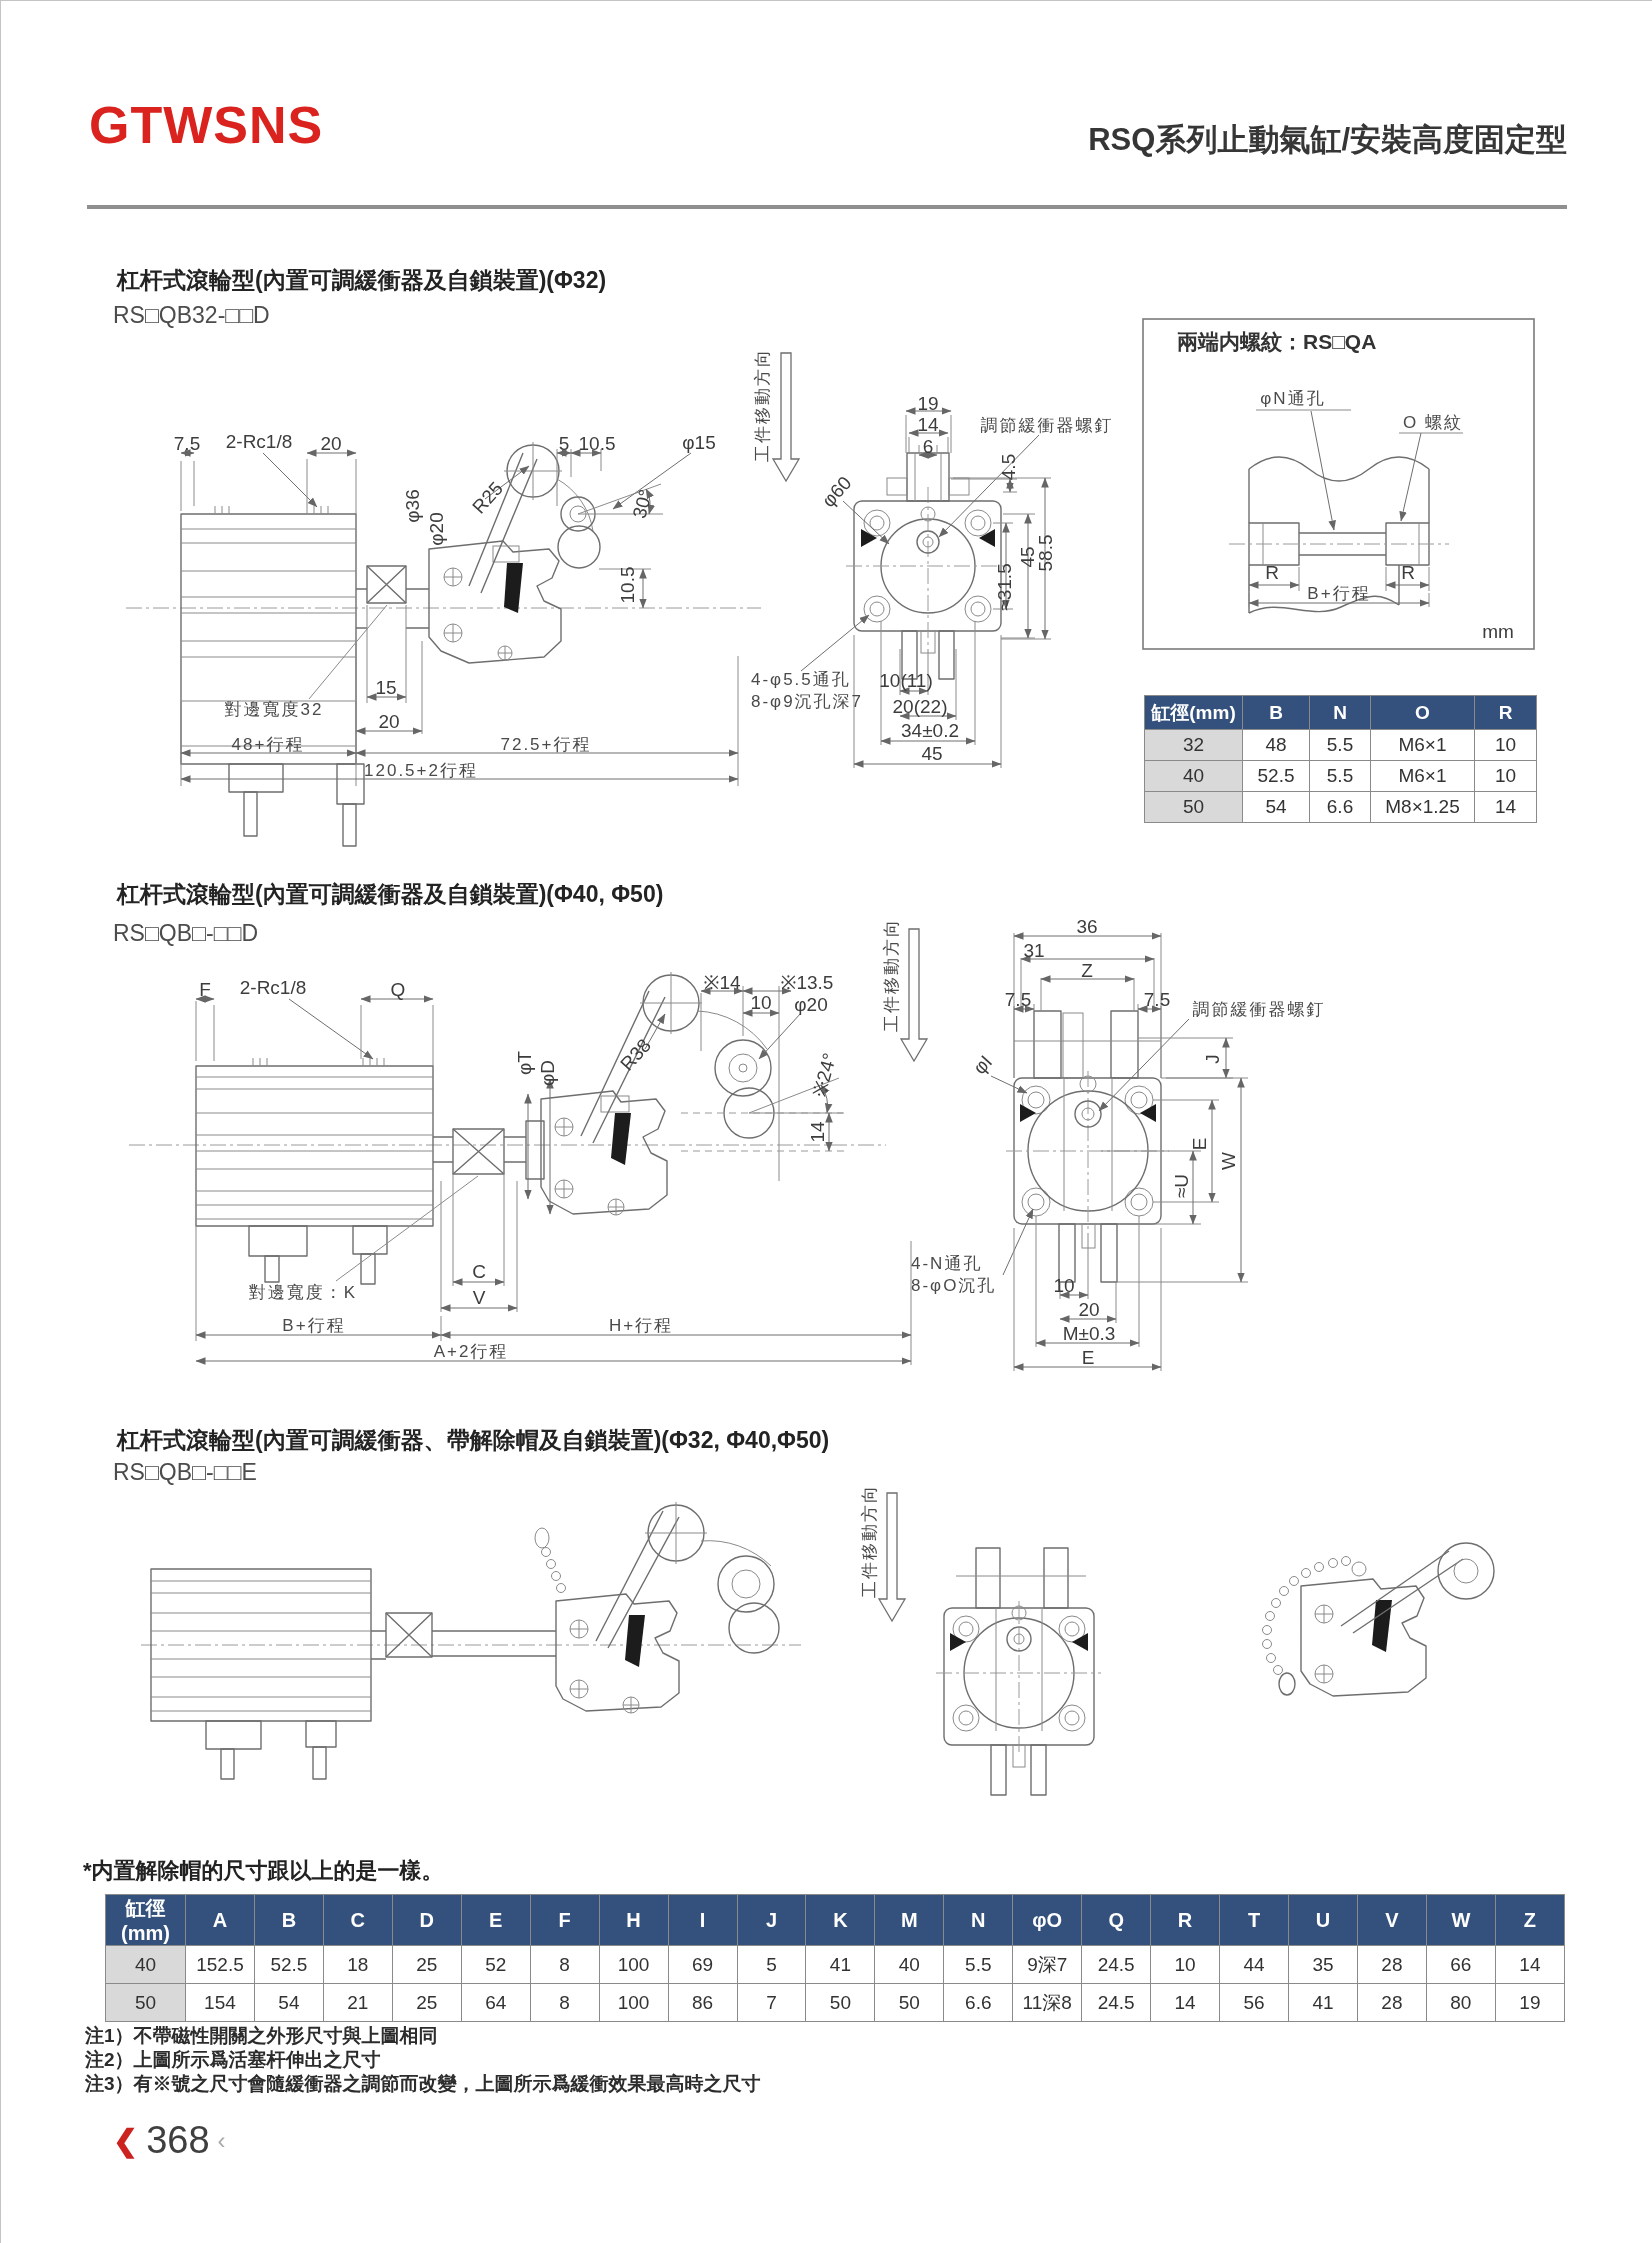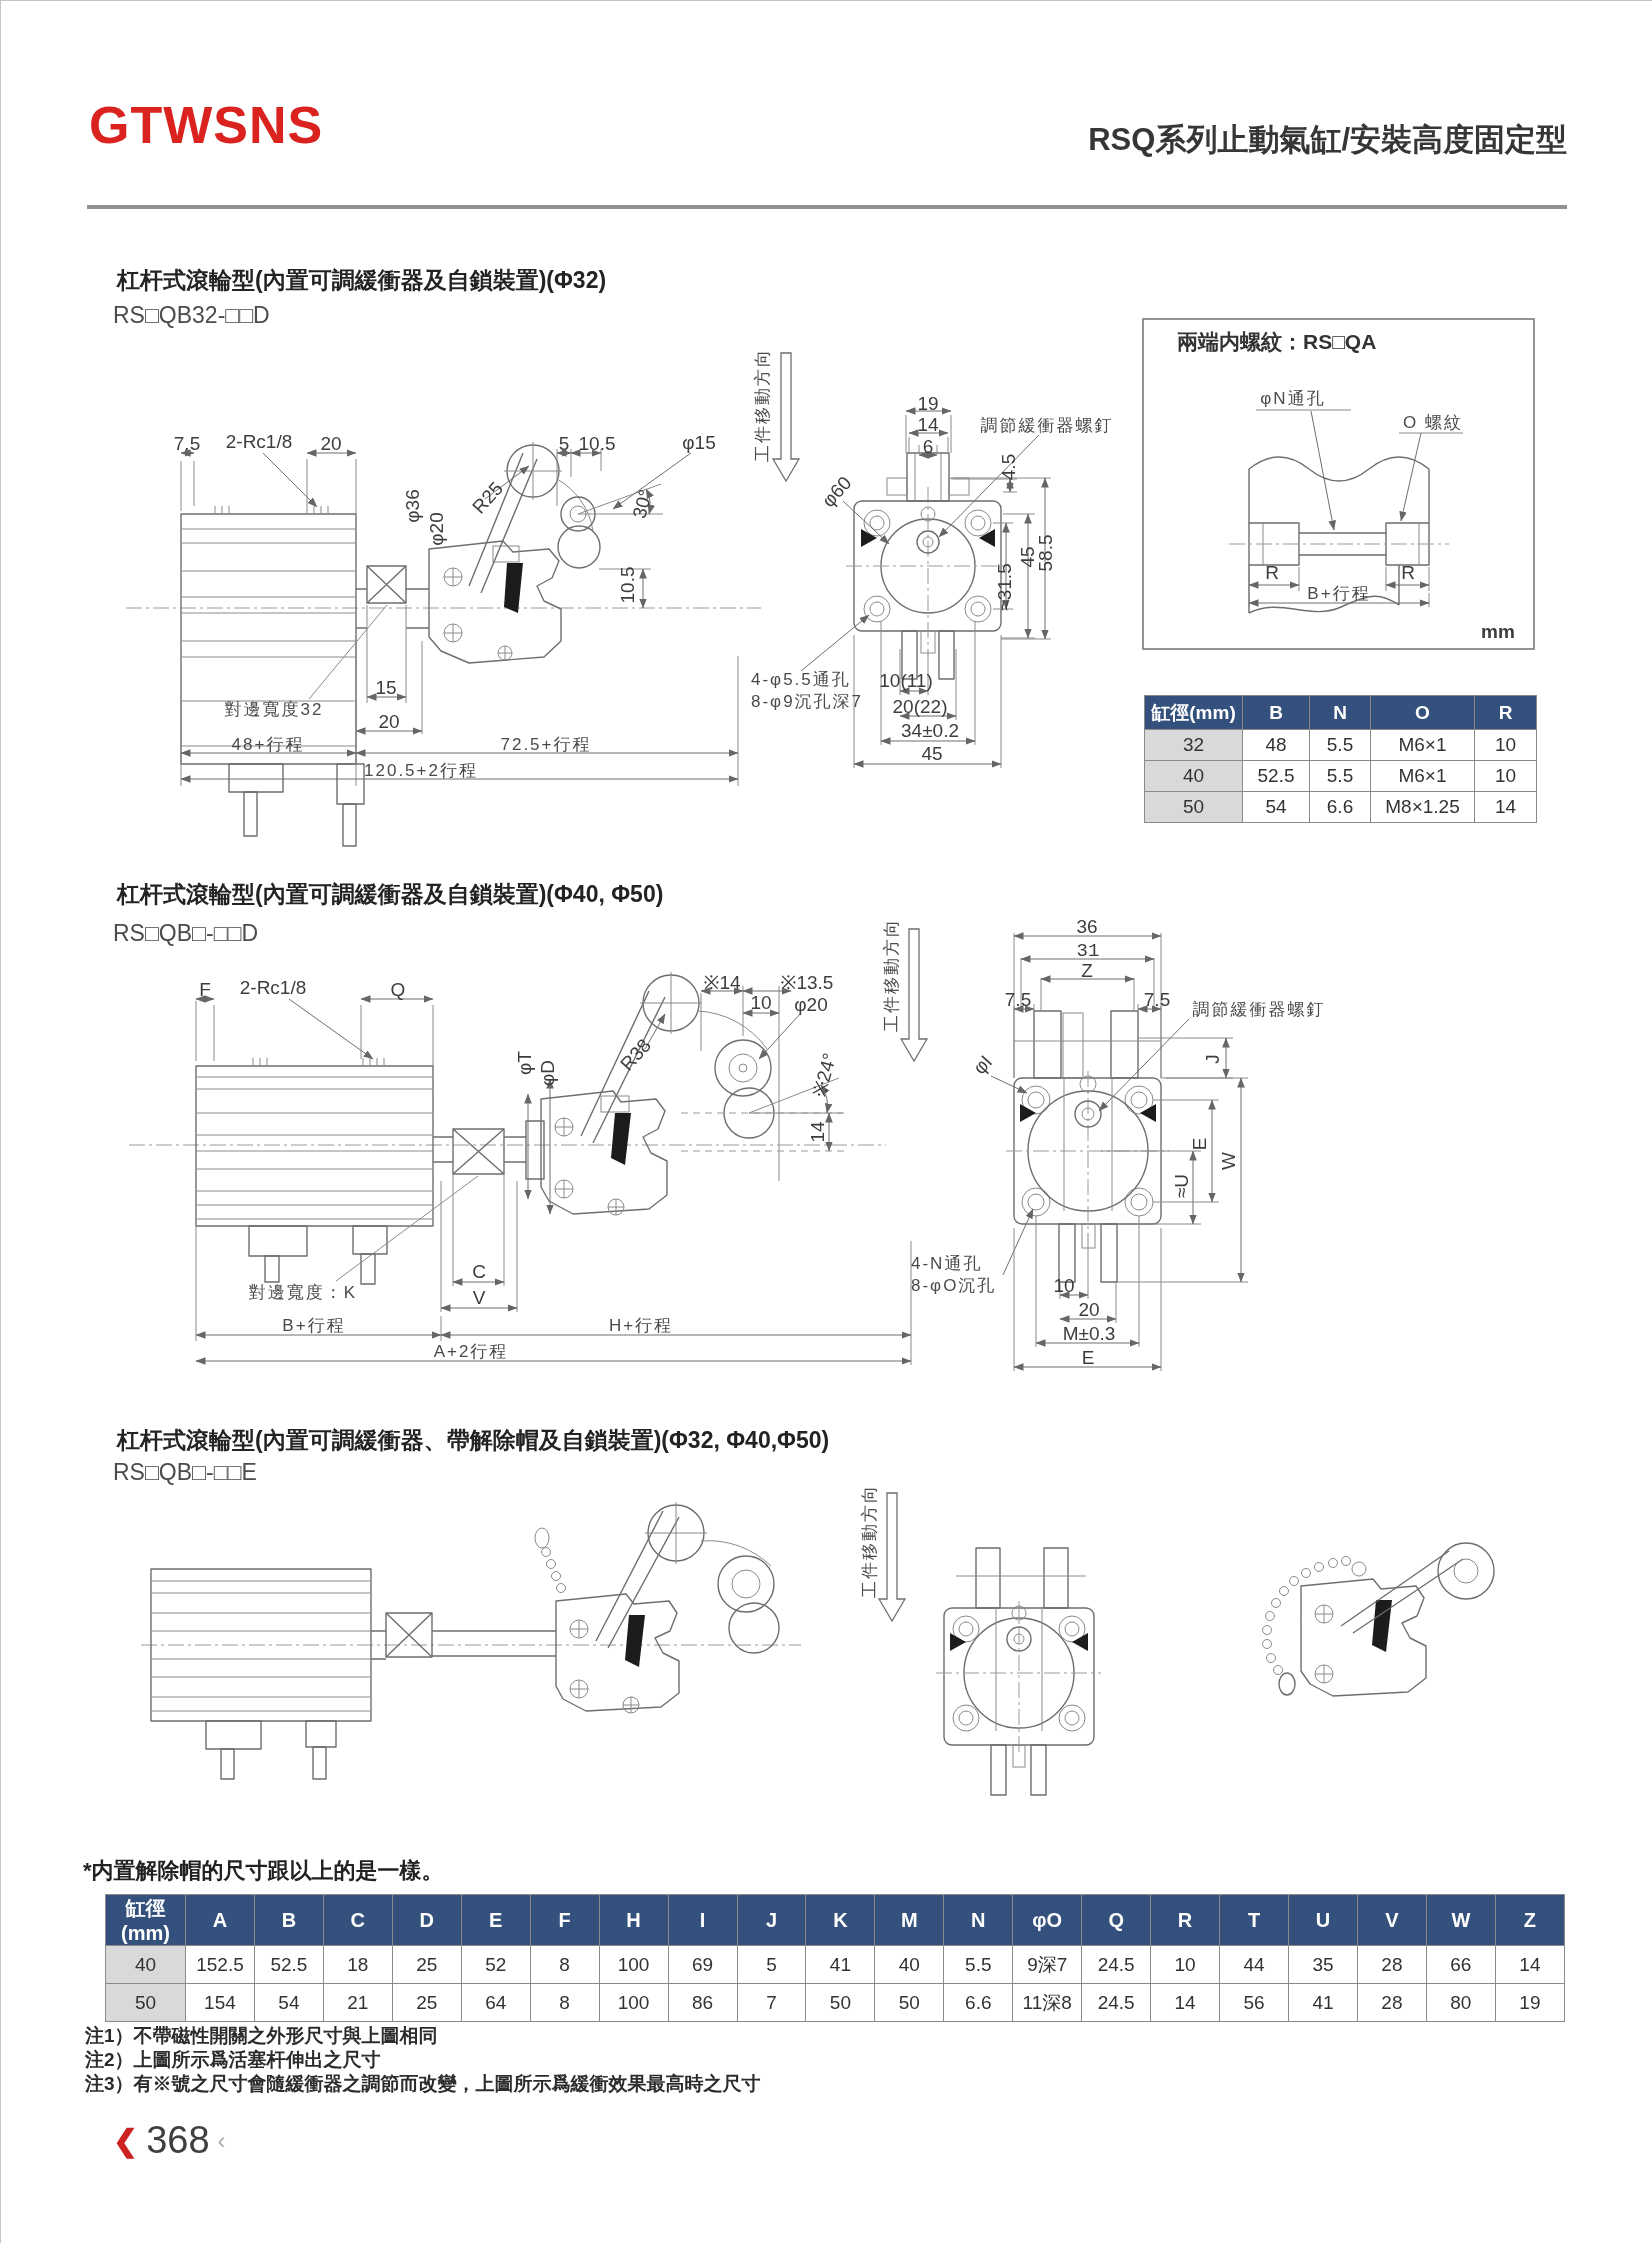--- a/index.html
+++ b/index.html
@@ -445,21 +445,21 @@
   <span class="lbl" style="left:919px;top:706px;">20(22)</span>
   <span class="lbl" style="left:929px;top:730px;">34±0.2</span>
   <span class="lbl" style="left:931px;top:753px;">45</span>
 
   <span class="lbl la boxtitle" style="left:1176px;top:341px;">兩端内螺紋：RS□QA</span>
   <span class="lbl cn" style="left:1292px;top:397px;">φN通孔</span>
   <span class="lbl cn" style="left:1432px;top:421px;">O 螺紋</span>
   <span class="lbl" style="left:1271px;top:572px;">R</span>
   <span class="lbl" style="left:1407px;top:572px;">R</span>
   <span class="lbl cn" style="left:1338px;top:592px;">B+行程</span>
-  <span class="lbl" style="left:1497px;top:631px;font-weight:bold;">mm</span>
+  <span class="lbl" style="left:1497px;top:631px;">mm</span>
 
   <span class="lbl" style="left:204px;top:989px;">F</span>
   <span class="lbl" style="left:272px;top:987px;">2-Rc1/8</span>
   <span class="lbl" style="left:397px;top:989px;">Q</span>
   <span class="lbl v" style="left:524px;top:1062px;">φT</span>
   <span class="lbl v" style="left:547px;top:1072px;">φD</span>
   <span class="lbl" style="left:721px;top:981px;text-align:center;">※14</span>
   <span class="lbl" style="left:806px;top:981px;">※13.5</span>
   <span class="lbl" style="left:760px;top:1002px;">10</span>
   <span class="lbl" style="left:810px;top:1004px;">φ20</span>
@@ -468,21 +468,21 @@
   <span class="lbl v" style="left:817px;top:1131px;">14</span>
   <span class="lbl cn" style="left:302px;top:1291px;">對邊寬度：K</span>
   <span class="lbl" style="left:478px;top:1271px;">C</span>
   <span class="lbl" style="left:478px;top:1297px;">V</span>
   <span class="lbl cn" style="left:313px;top:1324px;">B+行程</span>
   <span class="lbl cn" style="left:640px;top:1324px;">H+行程</span>
   <span class="lbl cn" style="left:470px;top:1350px;">A+2行程</span>
 
   <span class="lbl v cn" style="left:890px;top:974px;">工件移動方向</span>
   <span class="lbl" style="left:1086px;top:926px;">36</span>
-  <span class="lbl" style="left:1087px;top:950px;font-family:Liberation Mono, monospace;">31</span>
+  <span class="lbl" style="left:1033px;top:950px;">31</span>
   <span class="lbl" style="left:1086px;top:970px;">Z</span>
   <span class="lbl" style="left:1017px;top:999px;">7.5</span>
   <span class="lbl" style="left:1156px;top:999px;">7.5</span>
   <span class="lbl cn" style="left:1258px;top:1008px;">調節緩衝器螺釘</span>
   <span class="lbl r48" style="left:982px;top:1064px;">φI</span>
   <span class="lbl v" style="left:1212px;top:1058px;">J</span>
   <span class="lbl v" style="left:1199px;top:1143px;">E</span>
   <span class="lbl v" style="left:1228px;top:1160px;">W</span>
   <span class="lbl v" style="left:1181px;top:1185px;">≈U</span>
   <span class="lbl la cn" style="left:910px;top:1262px;">4-N通孔</span>

